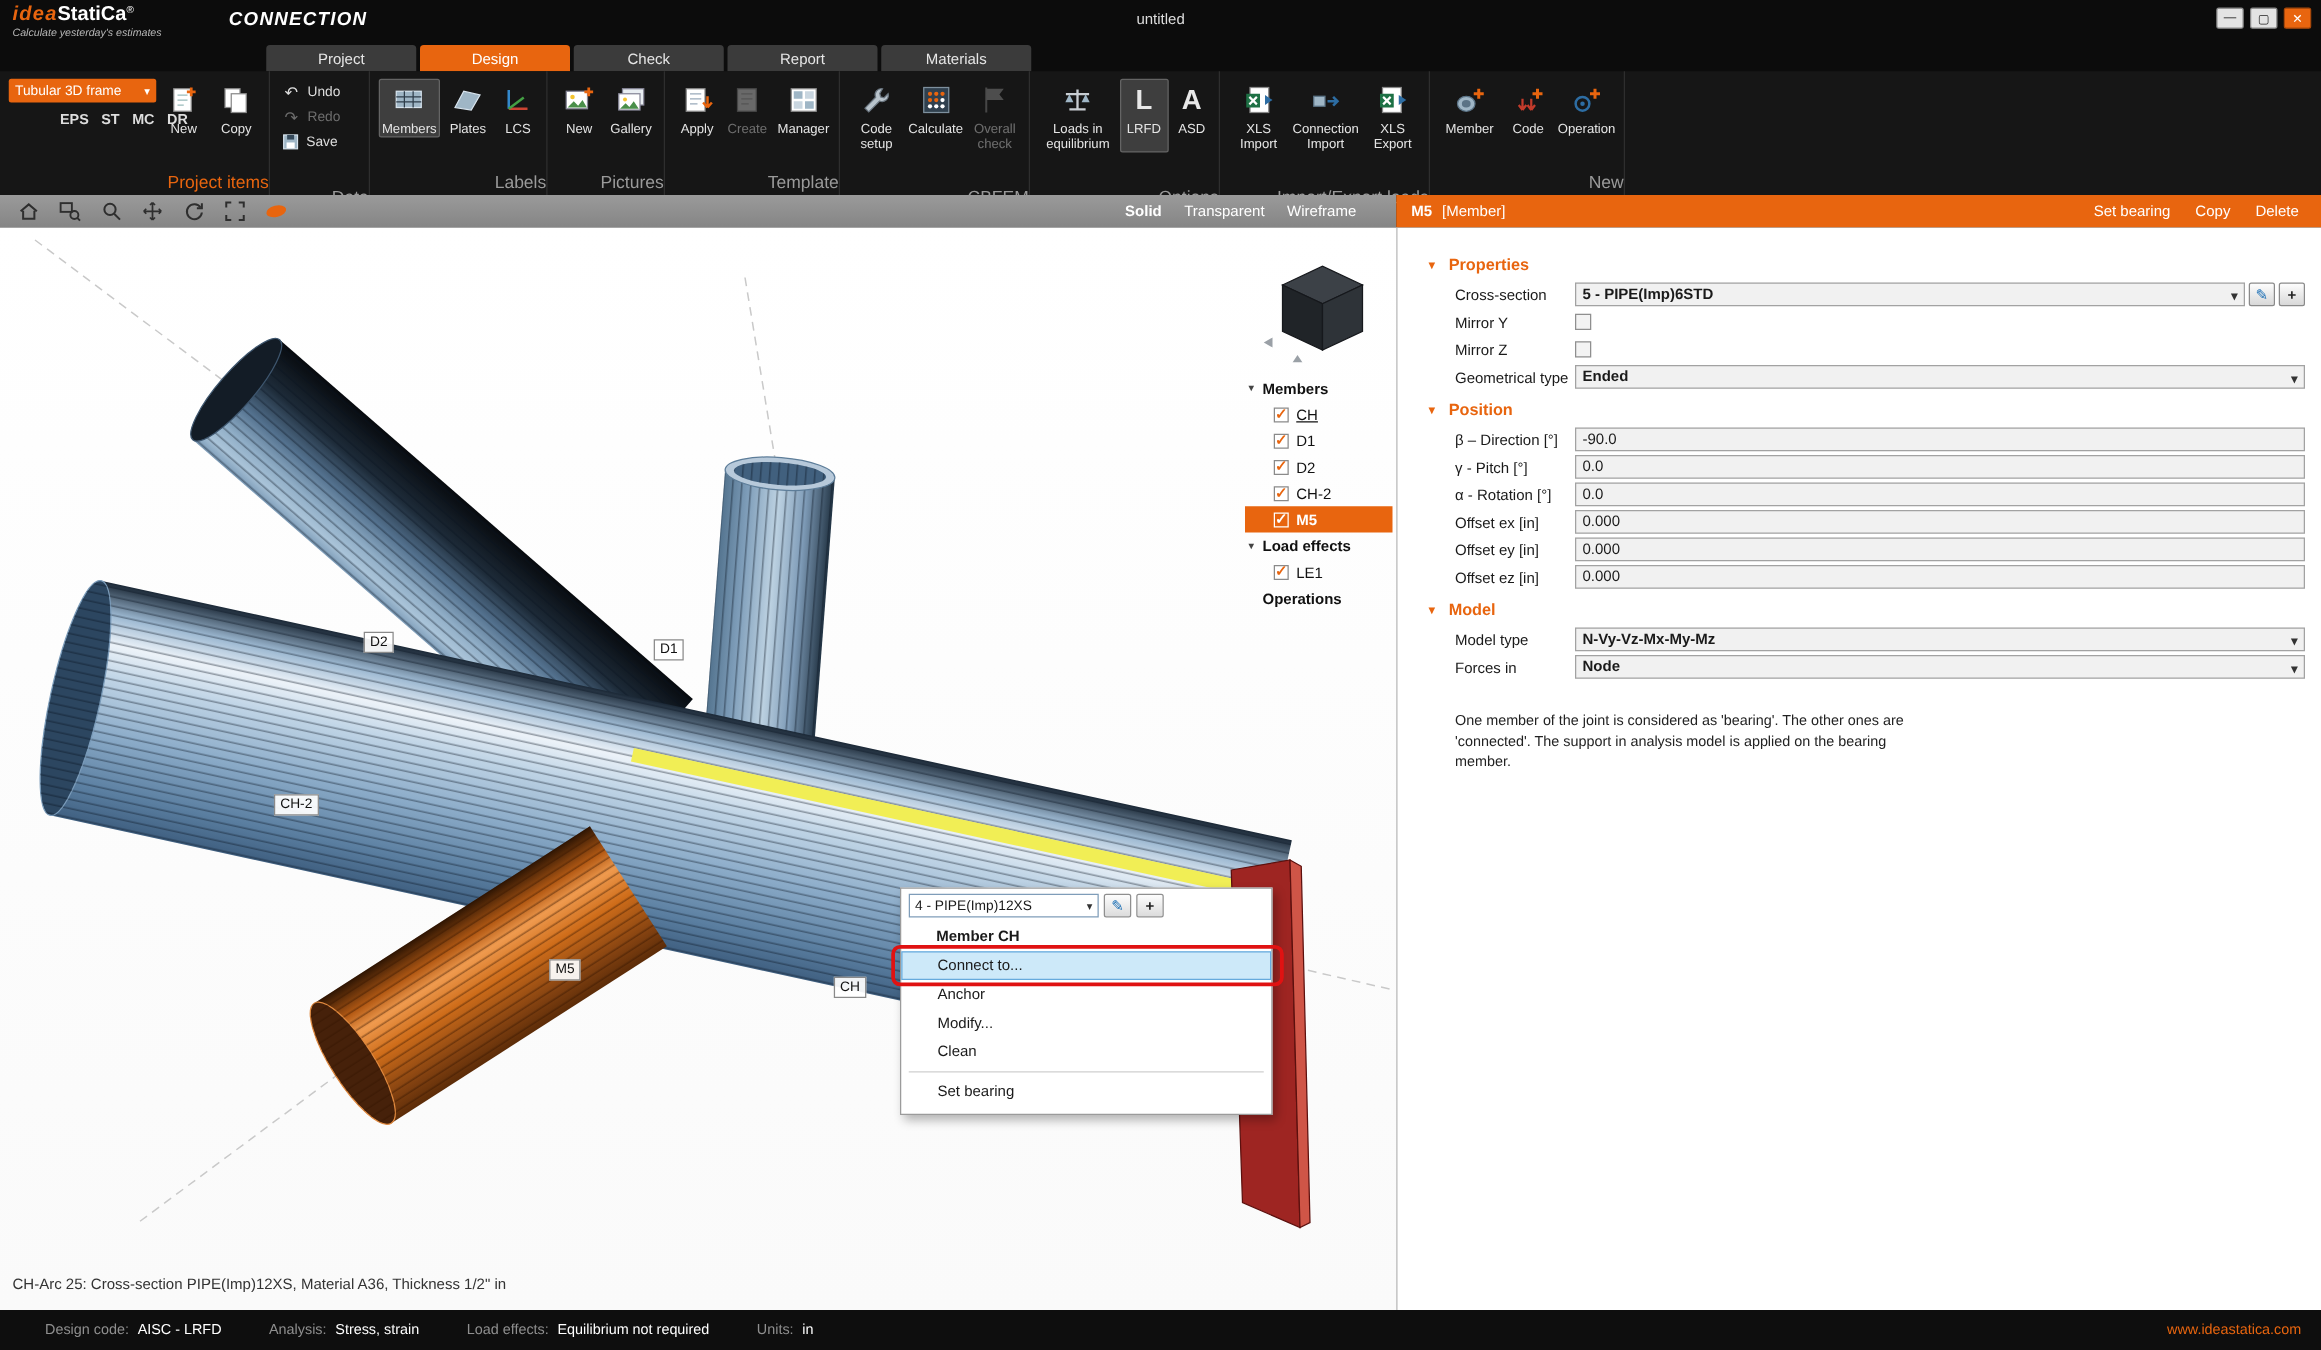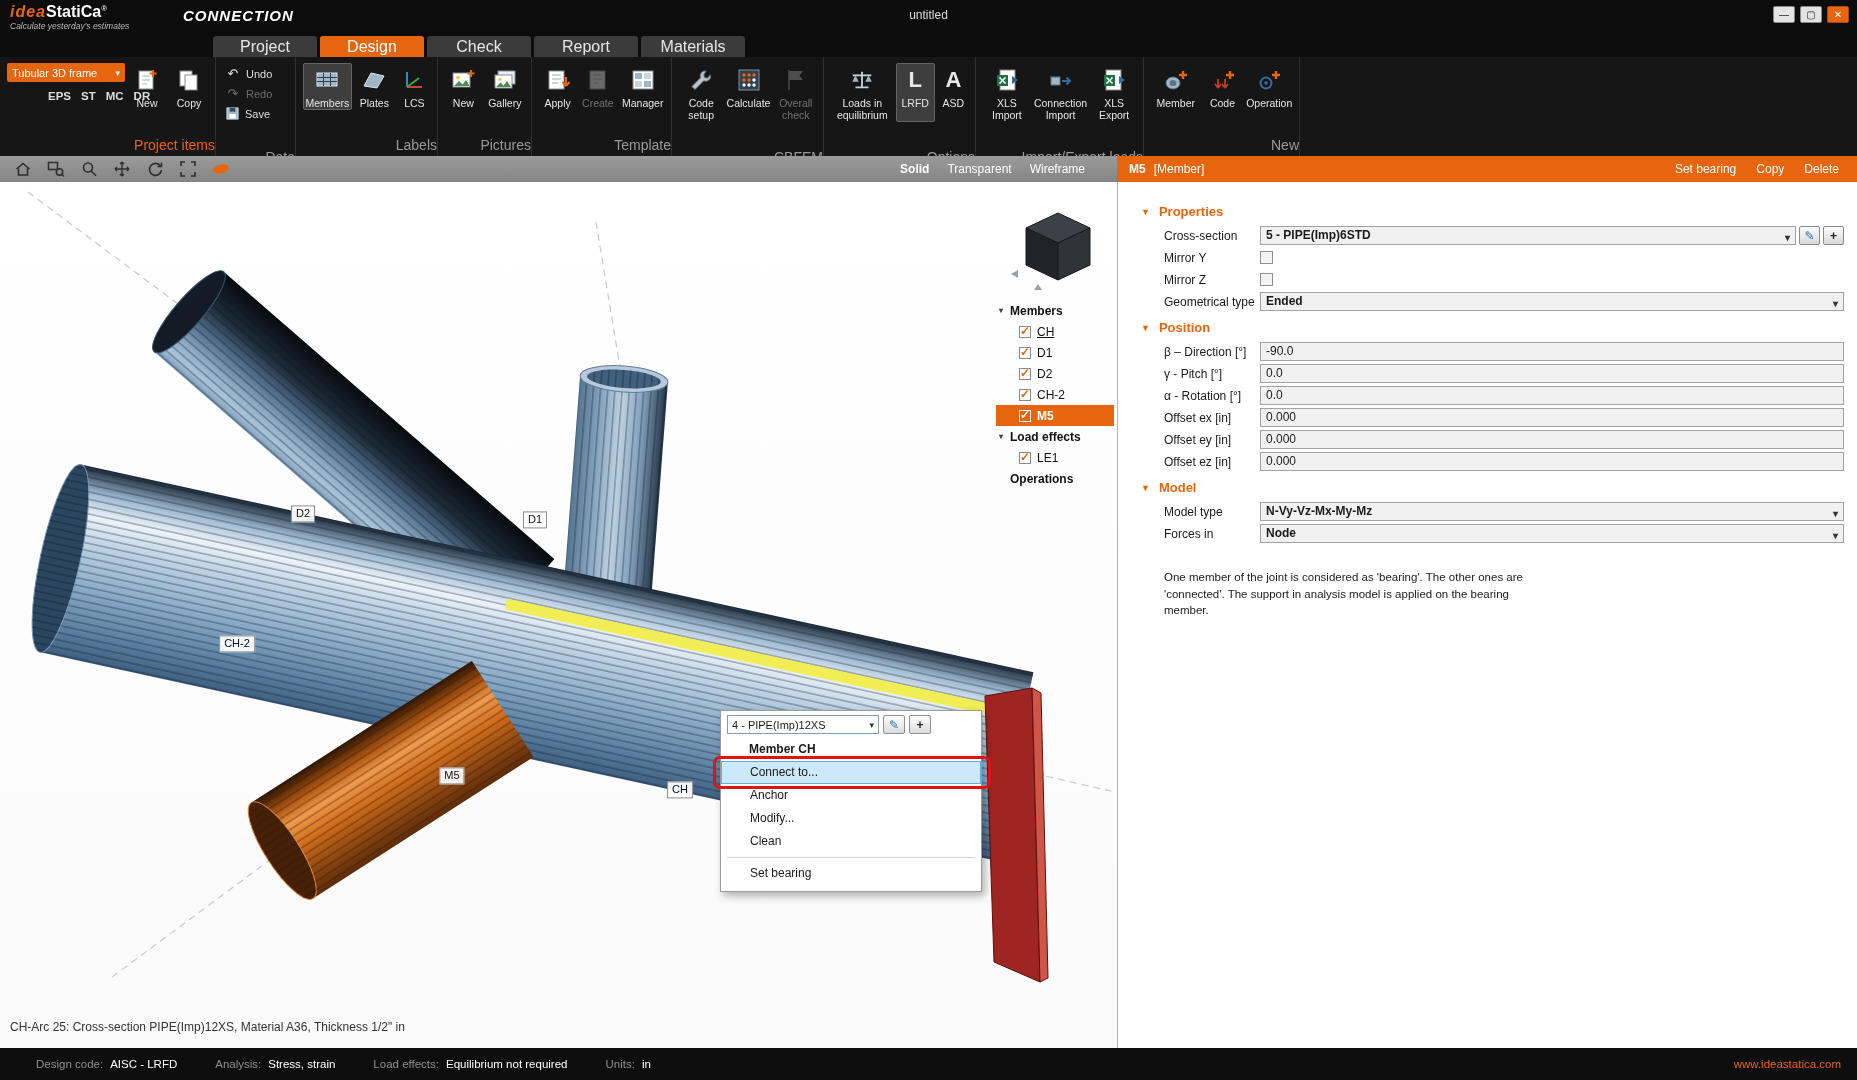--- a/index.html
+++ b/index.html
@@ -16,21 +16,21 @@
   .tagline { position:absolute; left:10px; top:21px; font-size:8.5px; font-style:italic; color:#b9b9b9; }
   .appname { position:absolute; left:183px; top:7px; color:#fff; font-weight:bold; font-style:italic; font-size:15px; letter-spacing:1px; }
   .doctitle { position:absolute; left:0; right:0; top:8px; text-align:center; color:#ddd; font-size:12px; }
   .winctrl { position:absolute; right:8px; top:6px; display:flex; gap:5px; }
   .winbtn { width:22px; height:17px; background:#e3e3e3; border:1px solid #888; border-radius:2px; display:flex; align-items:center; justify-content:center; font-size:10px; color:#222; }
   .winbtn.close { background:#e8650f; color:#fff; border-color:#a8480a; }
 
   
   .tabrow { position:absolute; left:0; top:33px; width:100%; height:24px; background:#0c0c0c; }
   .tabs { position:absolute; left:213px; top:3px; display:flex; gap:3px; }
-  .tab { width:104px; height:21px; background:#3b3b3b; color:#e6e6e6; font-size:16px; display:flex; align-items:center; justify-content:center; border-radius:3px 3px 0 0; }
+  .tab { width:120px; height:21px; background:#3b3b3b; color:#e6e6e6; font-size:12px; display:flex; align-items:center; justify-content:center; border-radius:3px 3px 0 0; }
   .tab.active { background:#e8650f; color:#fff; }
 
   
   .ribbon { position:absolute; left:0; top:57px; width:100%; height:99px; background:#161616; display:flex; }
   .g { height:100%; display:flex; flex-direction:column; border-right:1px solid #2e2e2e; }
   .g-body { flex:1; display:flex; gap:2px; padding:6px 5px 0 7px; align-items:stretch; }
   .g-body.col { flex-direction:column; gap:3px; padding-top:8px; }
   .g-label { text-align:right; font-size:14px; color:#9a9a9a; padding:3px 0 5px;margin-top:24px; }
   .g-label.accent { color:#e8650f; }
   .bb { width:58px; display:flex; flex-direction:column; align-items:center; gap:4px; padding-top:3px; border:1px solid transparent; border-radius:2px; }
@@ -77,21 +77,21 @@
   .t-tri { font-size:8px; color:#444; width:10px; text-align:center; }
   .t-i { display:flex; align-items:center; height:21px; padding-left:23px; gap:6px; }
   .t-cb { width:12px; height:12px; background:#fff; border:1px solid #8a8a8a; position:relative; flex:none; }
   .t-cb.checked::after { content:"✓"; position:absolute; left:0; top:-3px; font-size:12px; font-weight:bold; color:#e8650f; }
   .t-l.u { text-decoration:underline; }
   .t-i.sel { background:#e8650f; color:#fff; font-weight:bold; position:relative; }
   .t-i.sel .t-cb { background:#e8650f; border-color:#fff; }
   .t-i.sel .t-cb.checked::after { color:#fff; }
 
   
-  .ctxmenu { position:absolute; left:720px; top:528px; width:262px; background:#fff; border:1px solid #9b9b9b; box-shadow:3px 4px 8px rgba(0,0,0,.3); font-size:12px; color:#1a1a1a; padding-bottom:6px; }
+  .ctxmenu { position:absolute; left:720px; top:528px; width:298px; background:#fff; border:1px solid #9b9b9b; box-shadow:3px 4px 8px rgba(0,0,0,.3); font-size:12px; color:#1a1a1a; padding-bottom:6px; }
   .ctx-toolbar { display:flex; align-items:center; gap:4px; padding:4px 6px; }
   .ctx-dd { width:152px; height:19px; background:#fff; border:1px solid #7f9db9; display:flex; align-items:center; justify-content:space-between; padding:0 4px; font-size:11px; }
   .ctx-dd .caret { font-size:9px; color:#333; }
   .ctx-ib { width:22px; height:19px; background:linear-gradient(#fdfdfd,#dcdcdc); border:1px solid #8f8f8f; border-radius:2px; display:flex; align-items:center; justify-content:center; font-size:12px; }
   .ctx-ib.pencil { color:#1b6fb5; }
   .ctx-ib.plus { color:#222; font-weight:bold; }
   .ctx-header { height:23px; line-height:23px; padding-left:28px; font-weight:bold; }
   .ctx-item { height:23px; line-height:21px; padding-left:28px; border:1px solid transparent; }
   .ctx-item.hl { background:#cde9f9; border-color:#66aadd; }
   .ctx-sep { height:1px; background:#d0d0d0; margin:4px 6px; }

